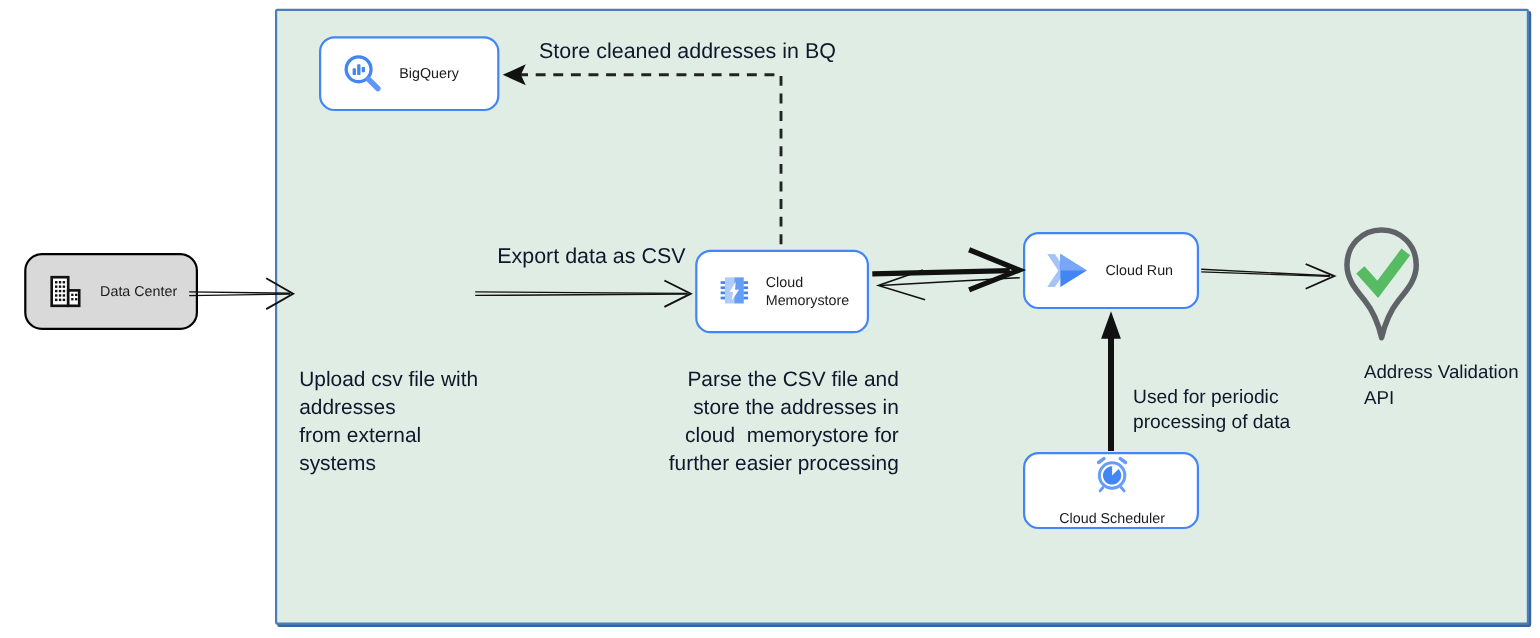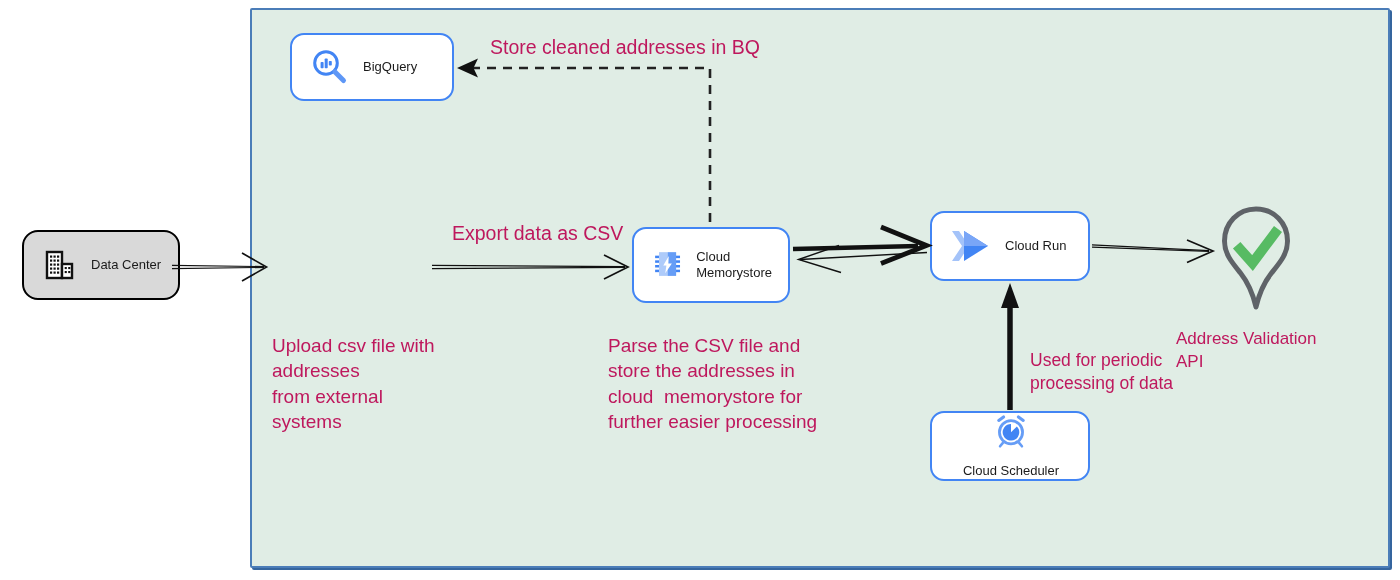--- a/index.html
+++ b/index.html
@@ -18,21 +18,21 @@
     padding:0 16px 0 18px;box-sizing:border-box;z-index:2;
   }
   .node .label{
     font-size:13px;color:#1b1b1b;white-space:nowrap;line-height:1.25;
   }
   .node.external{
     background:#d9d9d9;border:2.5px solid #000000;border-radius:16px;
   }
   .wrapLabel{white-space:normal !important;width:92px;}
   .note{
-    position:absolute;color:#be185d;white-space:pre-wrap;z-index:3;
+    position:absolute;color:#0f172a;white-space:pre-wrap;z-index:3;
     line-height:1.3;
   }
   .overlay{position:absolute;left:0;top:0;z-index:5;pointer-events:none;}
   .pinWrap{position:absolute;z-index:2;}
 </style>
 </head>
 <body>
 
 <div class="canvas">
 
@@ -120,30 +120,30 @@
     </svg>
     <span class="label">Cloud Scheduler</span>
   </div>
 
   <div class="pinWrap" style="left:1218px;top:204px;">
     <svg width="76" height="124" viewBox="0 0 76 124">
       <path d="M38,5 C20,5 6.5,19 6.5,37 C6.5,50 14,58.5 22.5,69 C29.5,77.8 34.5,88 38,103 C41.5,88 46.5,77.8 53.5,69 C62,58.5 69.5,50 69.5,37 C69.5,19 56,5 38,5 Z" fill="none" stroke="#5f6368" stroke-width="5" stroke-linejoin="round"></path>
       <polyline points="22,45 34.5,59 57,29" fill="none" stroke="#57bb63" stroke-width="10" stroke-linecap="square" stroke-linejoin="miter"></polyline>
     </svg>
   </div>
-  <div class="note" style="left:1176px;top:327px;font-size:17px;line-height:1.38;">Address Validation
+  <div class="note" style="left:1240px;top:327px;font-size:17px;line-height:1.38;">Address Validation
 API</div>
 
   <div class="note" style="left:490px;top:35px;font-size:19.5px;">Store cleaned addresses in BQ</div>
   <div class="note" style="left:452px;top:221px;font-size:19.5px;">Export data as CSV</div>
   <div class="note" style="left:272px;top:333px;font-size:19px;line-height:1.34;">Upload csv file with
 addresses
 from external
 systems</div>
-  <div class="note" style="left:608px;top:333px;font-size:19px;line-height:1.34;">Parse the CSV file and
+  <div class="note" style="left:608px;top:333px;font-size:19px;line-height:1.34;text-align:right;">Parse the CSV file and
 store the addresses in
 cloud  memorystore for
 further easier processing</div>
   <div class="note" style="left:1030px;top:349px;font-size:17.5px;line-height:1.32;">Used for periodic
 processing of data</div>
 
   <svg class="overlay" width="1400" height="580" viewBox="0 0 1400 580">
 
     <g stroke="#111111" fill="none">
       <line x1="172" y1="265.3" x2="264" y2="266.6" stroke-width="1.2"></line>

